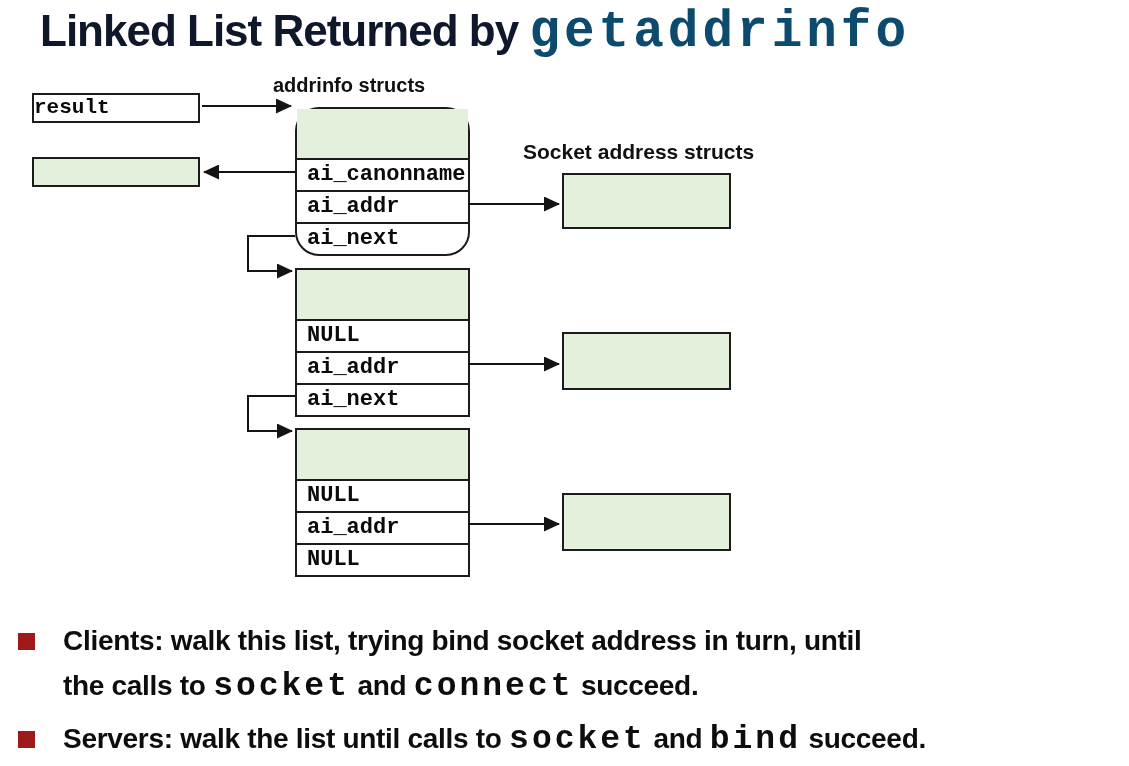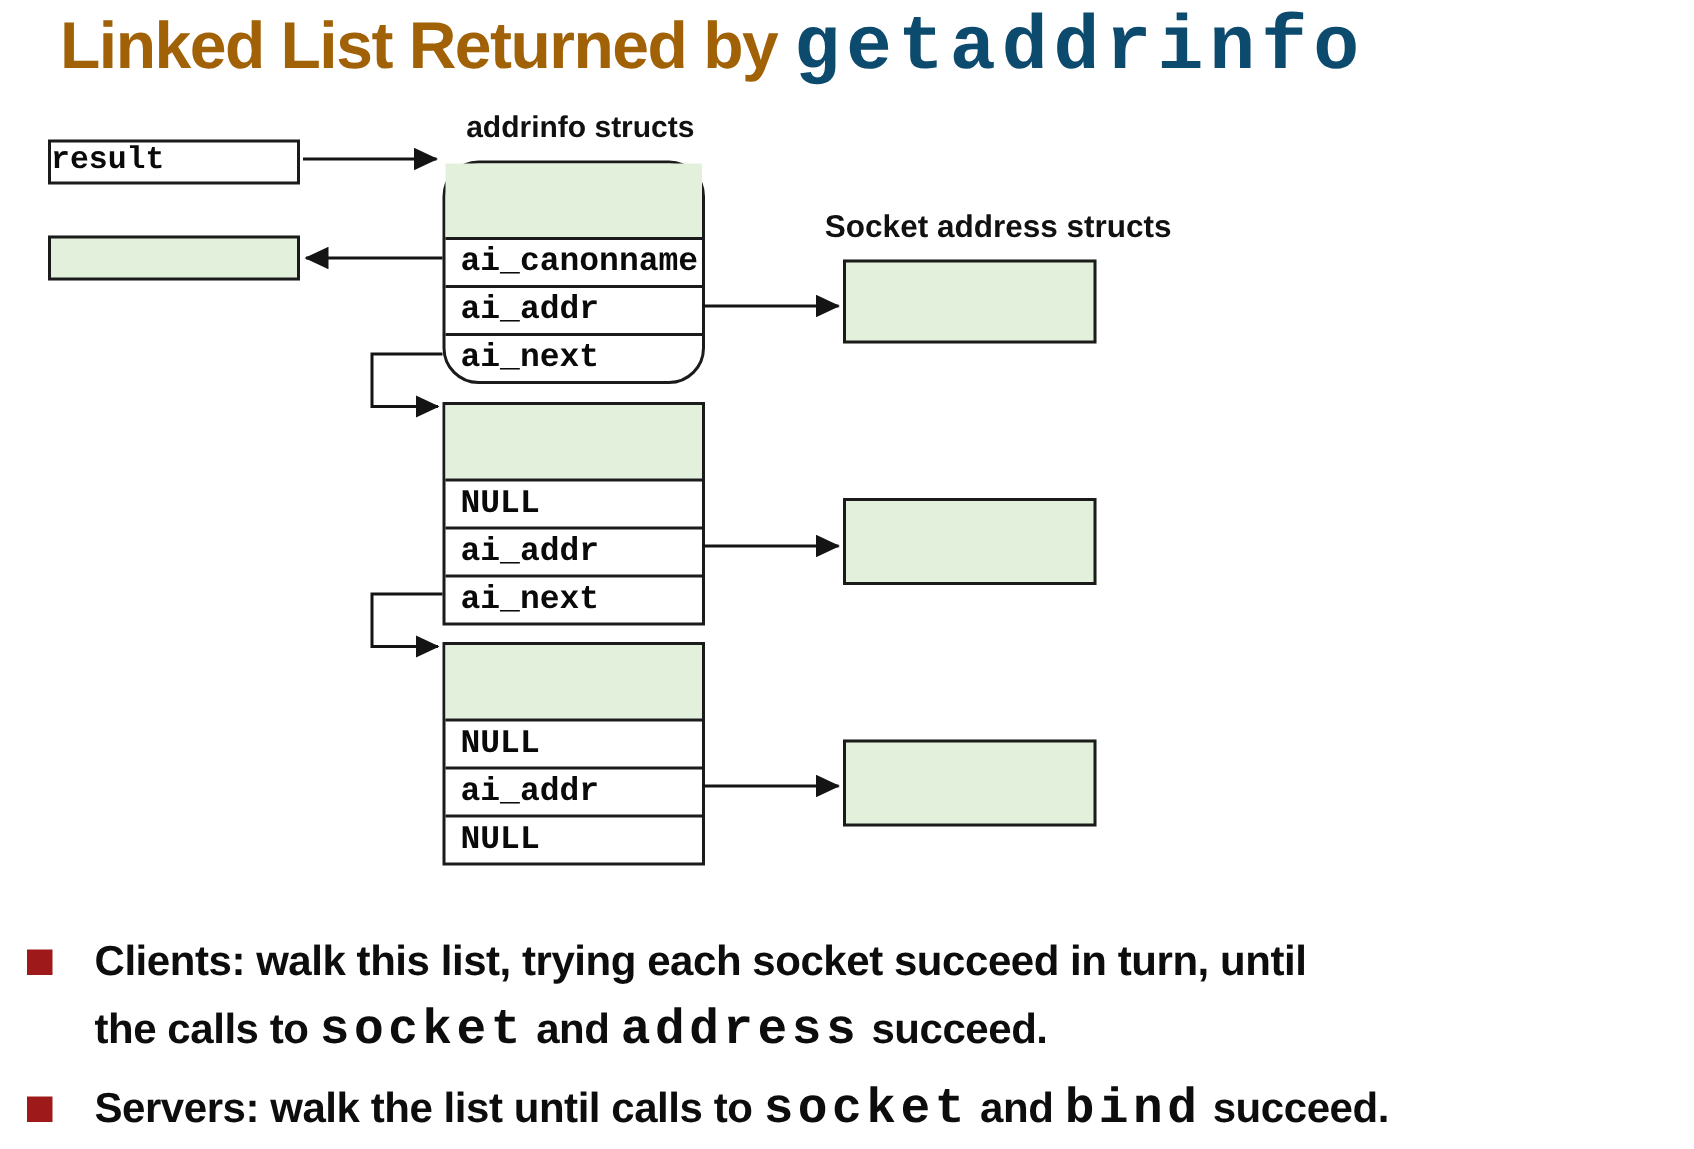--- a/index.html
+++ b/index.html
@@ -1,26 +1,26 @@
 <!DOCTYPE html>
 <html><head>
 <meta charset="utf-8">
 <style>
   html,body{margin:0;padding:0;background:#fff;}
   #slide{position:relative;width:1129px;height:766px;background:#ffffff;overflow:hidden;
          font-family:"Liberation Sans","DejaVu Sans",sans-serif;color:#0c0c0c;}
 
   
   .title{position:absolute;left:40px;top:0px;height:62px;line-height:62px;white-space:nowrap;}
-  .title-sans{font-weight:bold;font-size:44px;letter-spacing:-1px;color:#a16207;}
+  .title-sans{font-weight:bold;font-size:44px;letter-spacing:-1px;color:#0f172a;}
   .title-mono{font-family:"Liberation Mono","DejaVu Sans Mono",monospace;
               font-weight:bold;font-size:51px;letter-spacing:4px;color:#0c4a6e;}
 
   
-  .dlabel{position:absolute;font-weight:bold;color:#111;white-space:nowrap;text-align:right;}
+  .dlabel{position:absolute;font-weight:bold;color:#111;white-space:nowrap;text-align:left;}
   .lbl-addrinfo{left:273px;top:74px;width:190px;font-size:20px;}
   .lbl-socket{left:523px;top:140px;width:258px;font-size:21px;}
 
   
   .box{position:absolute;border:2px solid var(--line,#1b1b1b);box-sizing:border-box;background:#fff;}
   .green{background:var(--green,#e3f1dc);}
   .mono-label{font-family:"Liberation Mono","DejaVu Sans Mono",monospace;font-weight:bold;
               font-size:21px;color:#0a0a0a;line-height:26px;white-space:nowrap;}
 
   
@@ -94,22 +94,22 @@
     <line class="wire" x1="295" y1="172" x2="204" y2="172" marker-end="url(#arrow)"></line>
     <line class="wire" x1="468" y1="204" x2="559" y2="204" marker-end="url(#arrow)"></line>
     <line class="wire" x1="468" y1="364" x2="559" y2="364" marker-end="url(#arrow)"></line>
     <line class="wire" x1="468" y1="524" x2="559" y2="524" marker-end="url(#arrow)"></line>
     <polyline class="wire" points="295,236 248,236 248,271 292,271" marker-end="url(#arrow)"></polyline>
     <polyline class="wire" points="295,396 248,396 248,431 292,431" marker-end="url(#arrow)"></polyline>
   </svg>
 
   <div class="bullet-sq" style="left:18px;top:633px;"></div>
   <div class="bullet-text" style="left:63px;top:618px;">
-    <div><span>Clients: walk this list, trying each socket succeed in turn, until</span></div>
-    <div><span>the calls to </span><span class="code">socket</span><span> and </span><span class="code">address</span><span> succeed.</span></div>
+    <div><span>Clients: walk this list, trying bind socket address in turn, until</span></div>
+    <div><span>the calls to </span><span class="code">socket</span><span> and </span><span class="code">connect</span><span> succeed.</span></div>
   </div>
 
   <div class="bullet-sq" style="left:18px;top:731px;"></div>
   <div class="bullet-text" style="left:63px;top:716px;">
     <div><span>Servers: walk the list until calls to </span><span class="code">socket</span><span> and </span><span class="code">bind</span><span> succeed.</span></div>
   </div>
 
 </div>
 
 </body></html>

